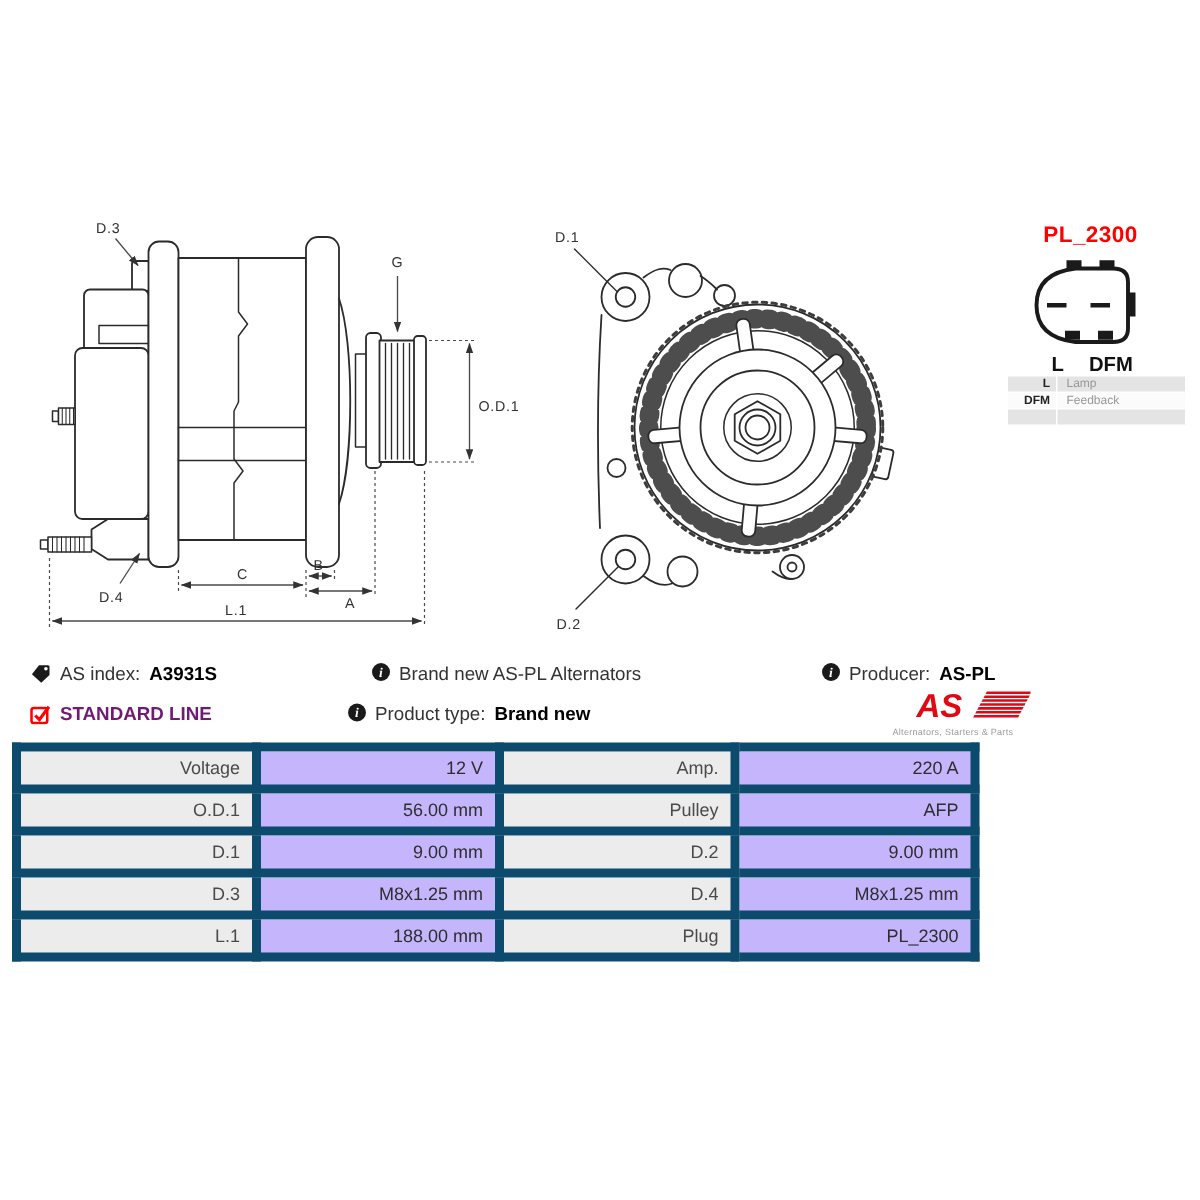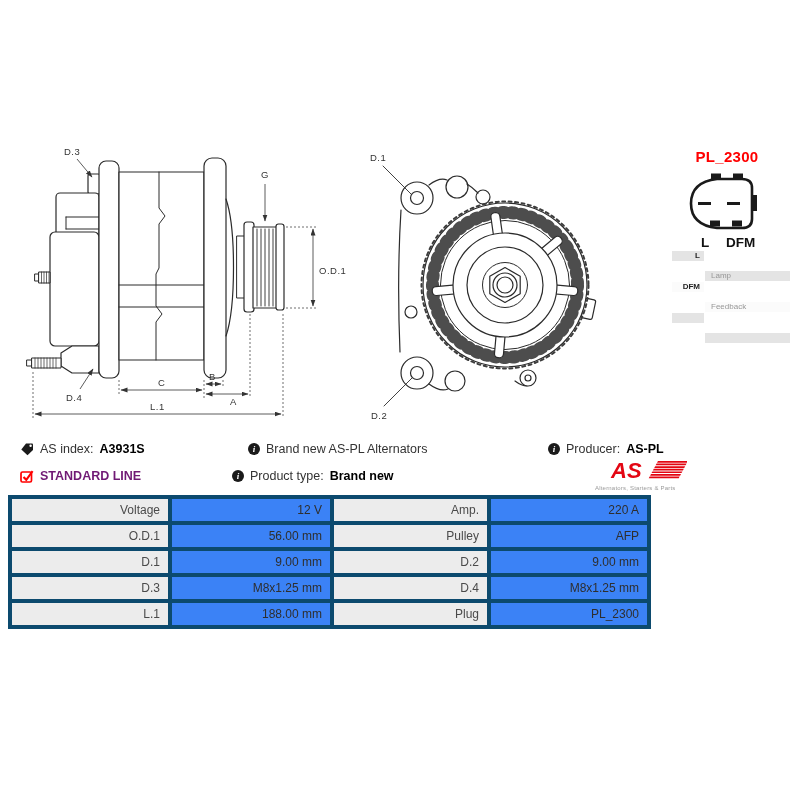--- a/index.html
+++ b/index.html
@@ -10,48 +10,48 @@
   .abs{position:absolute;}
   
   .plug-code{
     left:688px;top:148px;width:78px;text-align:center;
     color:#ff0000;font-weight:bold;font-size:15px;letter-spacing:.3px;
   }
   
   .legend{left:672px;top:251px;width:119px;display:grid;grid-template-columns:32px 85px;gap:1px;font-size:8px;line-height:10px;}
   .legend .cell{height:10px;padding:0 4px 0 0;box-sizing:border-box;}
   .legend .key{text-align:right;font-weight:bold;color:#222;}
-  .legend .val{text-align:left;padding:0 17px 0 6px;color:#979797;margin-top:20px;}
+  .legend .val{text-align:left;padding:0 17px 0 6px;color:#979797;}
   .legend .r0{background:#e4e4e4;}
   .legend .r1{background:#fbfbfb;}
   .legend .r2{background:#e4e4e4;}
   
   .inforow{position:absolute;left:0;width:800px;height:18px;font-size:12.5px;}
-  .infocell{position:absolute;display:flex;align-items:center;gap:6px;white-space:nowrap;}
+  .infocell{position:absolute;display:flex;gap:6px;white-space:nowrap;}
   .infocell .lbl{color:#333;}
   .infocell .val{color:#000000;font-weight:bold;}
   .red-bold{color:#701a75;font-weight:bold;}
   .iicon{
     width:12px;height:12px;border-radius:50%;background:#1a1a1a;flex:0 0 auto;
     display:inline-flex;align-items:center;justify-content:center;
   }
   .iicon::after{content:"i";color:#fff;font:bold 9px "Liberation Serif",serif;font-style:italic;}
   .logo-wrap{left:595px;top:459px;width:100px;}
   .logo-caption{font-size:6px;color:#9a9a9a;letter-spacing:.2px;margin-top:0px;white-space:nowrap;}
   
   table.specs{
     position:absolute;left:8px;top:495px;width:639px;border-collapse:collapse;table-layout:fixed;
     font-size:12px;color:#333;
   }
   table.specs td{
-    border:4px solid #0c4a6e;height:22px;padding:0 8px 0 4px;text-align:right;
+    border:6px solid #0c4a6e;height:22px;padding:0 8px 0 4px;text-align:right;
     overflow:hidden;white-space:nowrap;
   }
   td.k{background:#ececec;color:#4a4a4a;}
-  td.v{background:#3b82f6;color:#2e2e2e;padding-right:10px;}
+  td.v{background:#c4b5fd;color:#2e2e2e;padding-right:10px;}
   
   svg text{font-family:"Liberation Sans",sans-serif;}
   .dimlbl{font-size:9.5px;fill:#333;letter-spacing:.5px;}
   .pinlbl{font-size:13.5px;font-weight:bold;fill:#111;}
 </style>
 </head>
 <body>
 
 <svg class="abs" style="left:0;top:0" width="800" height="440" viewBox="0 0 800 440">
   <defs>

